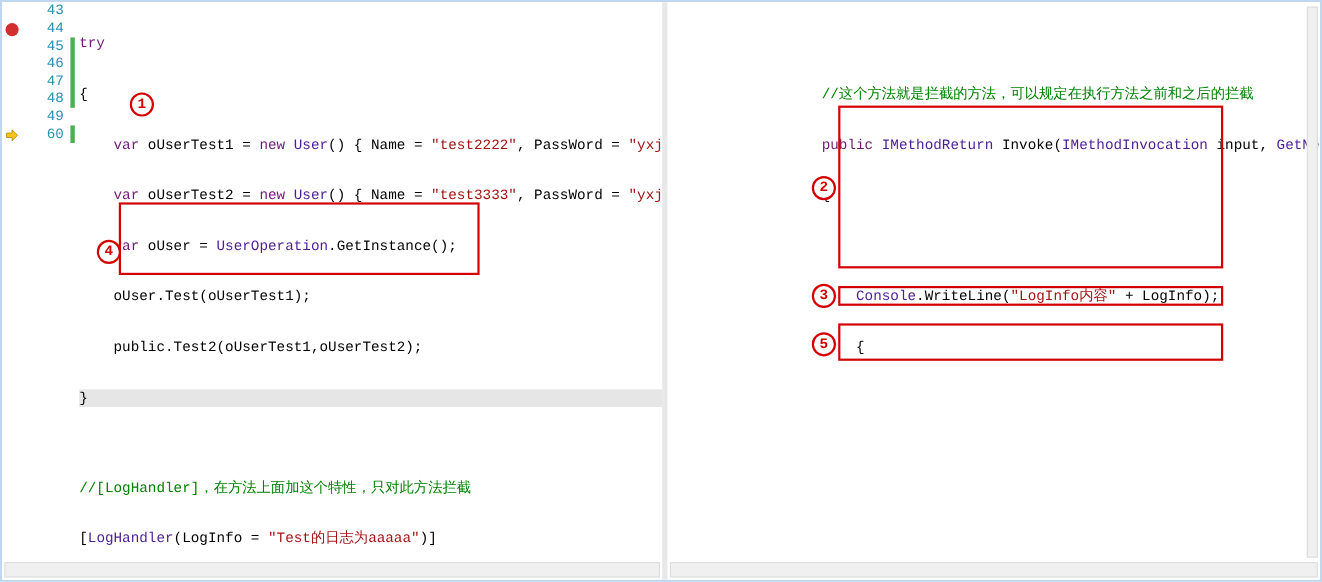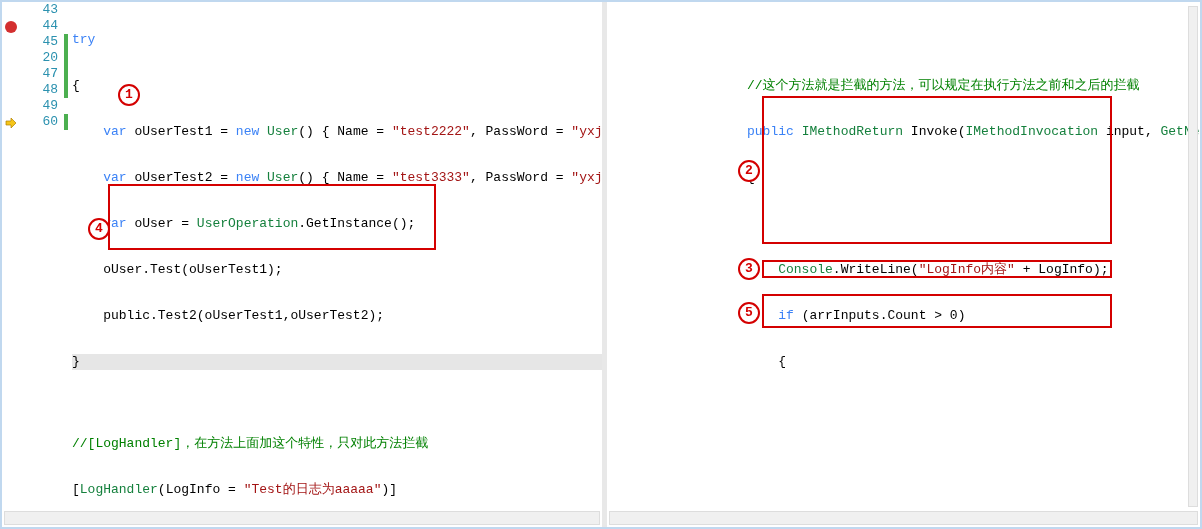--- a/index.html
+++ b/index.html
@@ -79,22 +79,22 @@
   }
   .code-col {
     position: absolute;
     left: 70px;
     top: 0;
     right: 0;
     bottom: 0;
     white-space: pre;
   }
   .line { height: 16px; line-height: 16px; }
-  .kw { color: #3b82f6; }
-  .type { color: #15803d; }
+  .kw { color: #701a75; }
+  .type { color: #4c1d95; }
   .str { color: #a31515; }
   .cmt { color: #008000; }
   .ref { color: #999999; font-size: 11px; }
   .num-mark {
     position: absolute;
     width: 22px;
     height: 22px;
     border: 2px solid #d40000;
     border-radius: 50%;
     background: #fff;
@@ -139,21 +139,21 @@
     <div class="marker-arrow" style="top:115px;">
       <svg viewBox="0 0 12 12">
           <path d="M1 4 L6 4 L6 1 L11 6 L6 11 L6 8 L1 8 Z" fill="#f5c518" stroke="#b08000" stroke-width="0.7"></path>
         </svg>
     </div>
   </div>
   <div class="ln-col">
     <div class="line">43</div>
     <div class="line">44</div>
     <div class="line">45</div>
-    <div class="line">20</div>
+    <div class="line">46</div>
     <div class="line">47</div>
     <div class="line">48</div>
     <div class="line">49</div>
     <div class="line">60</div>
   </div>
   <div class="change-col">
     <div class="change-bar" style="top:32px;height:64px;"></div>
     <div class="change-bar" style="top:112px;height:16px;"></div>
   </div>
   <div class="code-col">
@@ -187,21 +187,20 @@
 <div class="splitter"></div>
 
 <div class="pane right">
   <div class="code-col" style="left:0; padding-left:140px;border-radius:19px;">
     <div style="height:16px;"></div>
     <div class="line cmt">//这个方法就是拦截的方法，可以规定在执行方法之前和之后的拦截</div>
     <div class="line"><span class="kw">public</span> <span class="type">IMethodReturn</span> Invoke(<span class="type">IMethodInvocation</span> input, <span class="type">GetNextHandl</span></div>
     <div class="line">{</div>
     <div class="line"></div>
     <div class="line">    <span class="type">Console</span>.WriteLine(<span class="str">"LogInfo内容"</span> + LogInfo);</div>
-    <div class="line">    <span class="kw">if</span> (arrInputs.Count &gt; 0)</div>
     <div class="line">    {</div>
     
     
     
     
     
     
     
     
     

